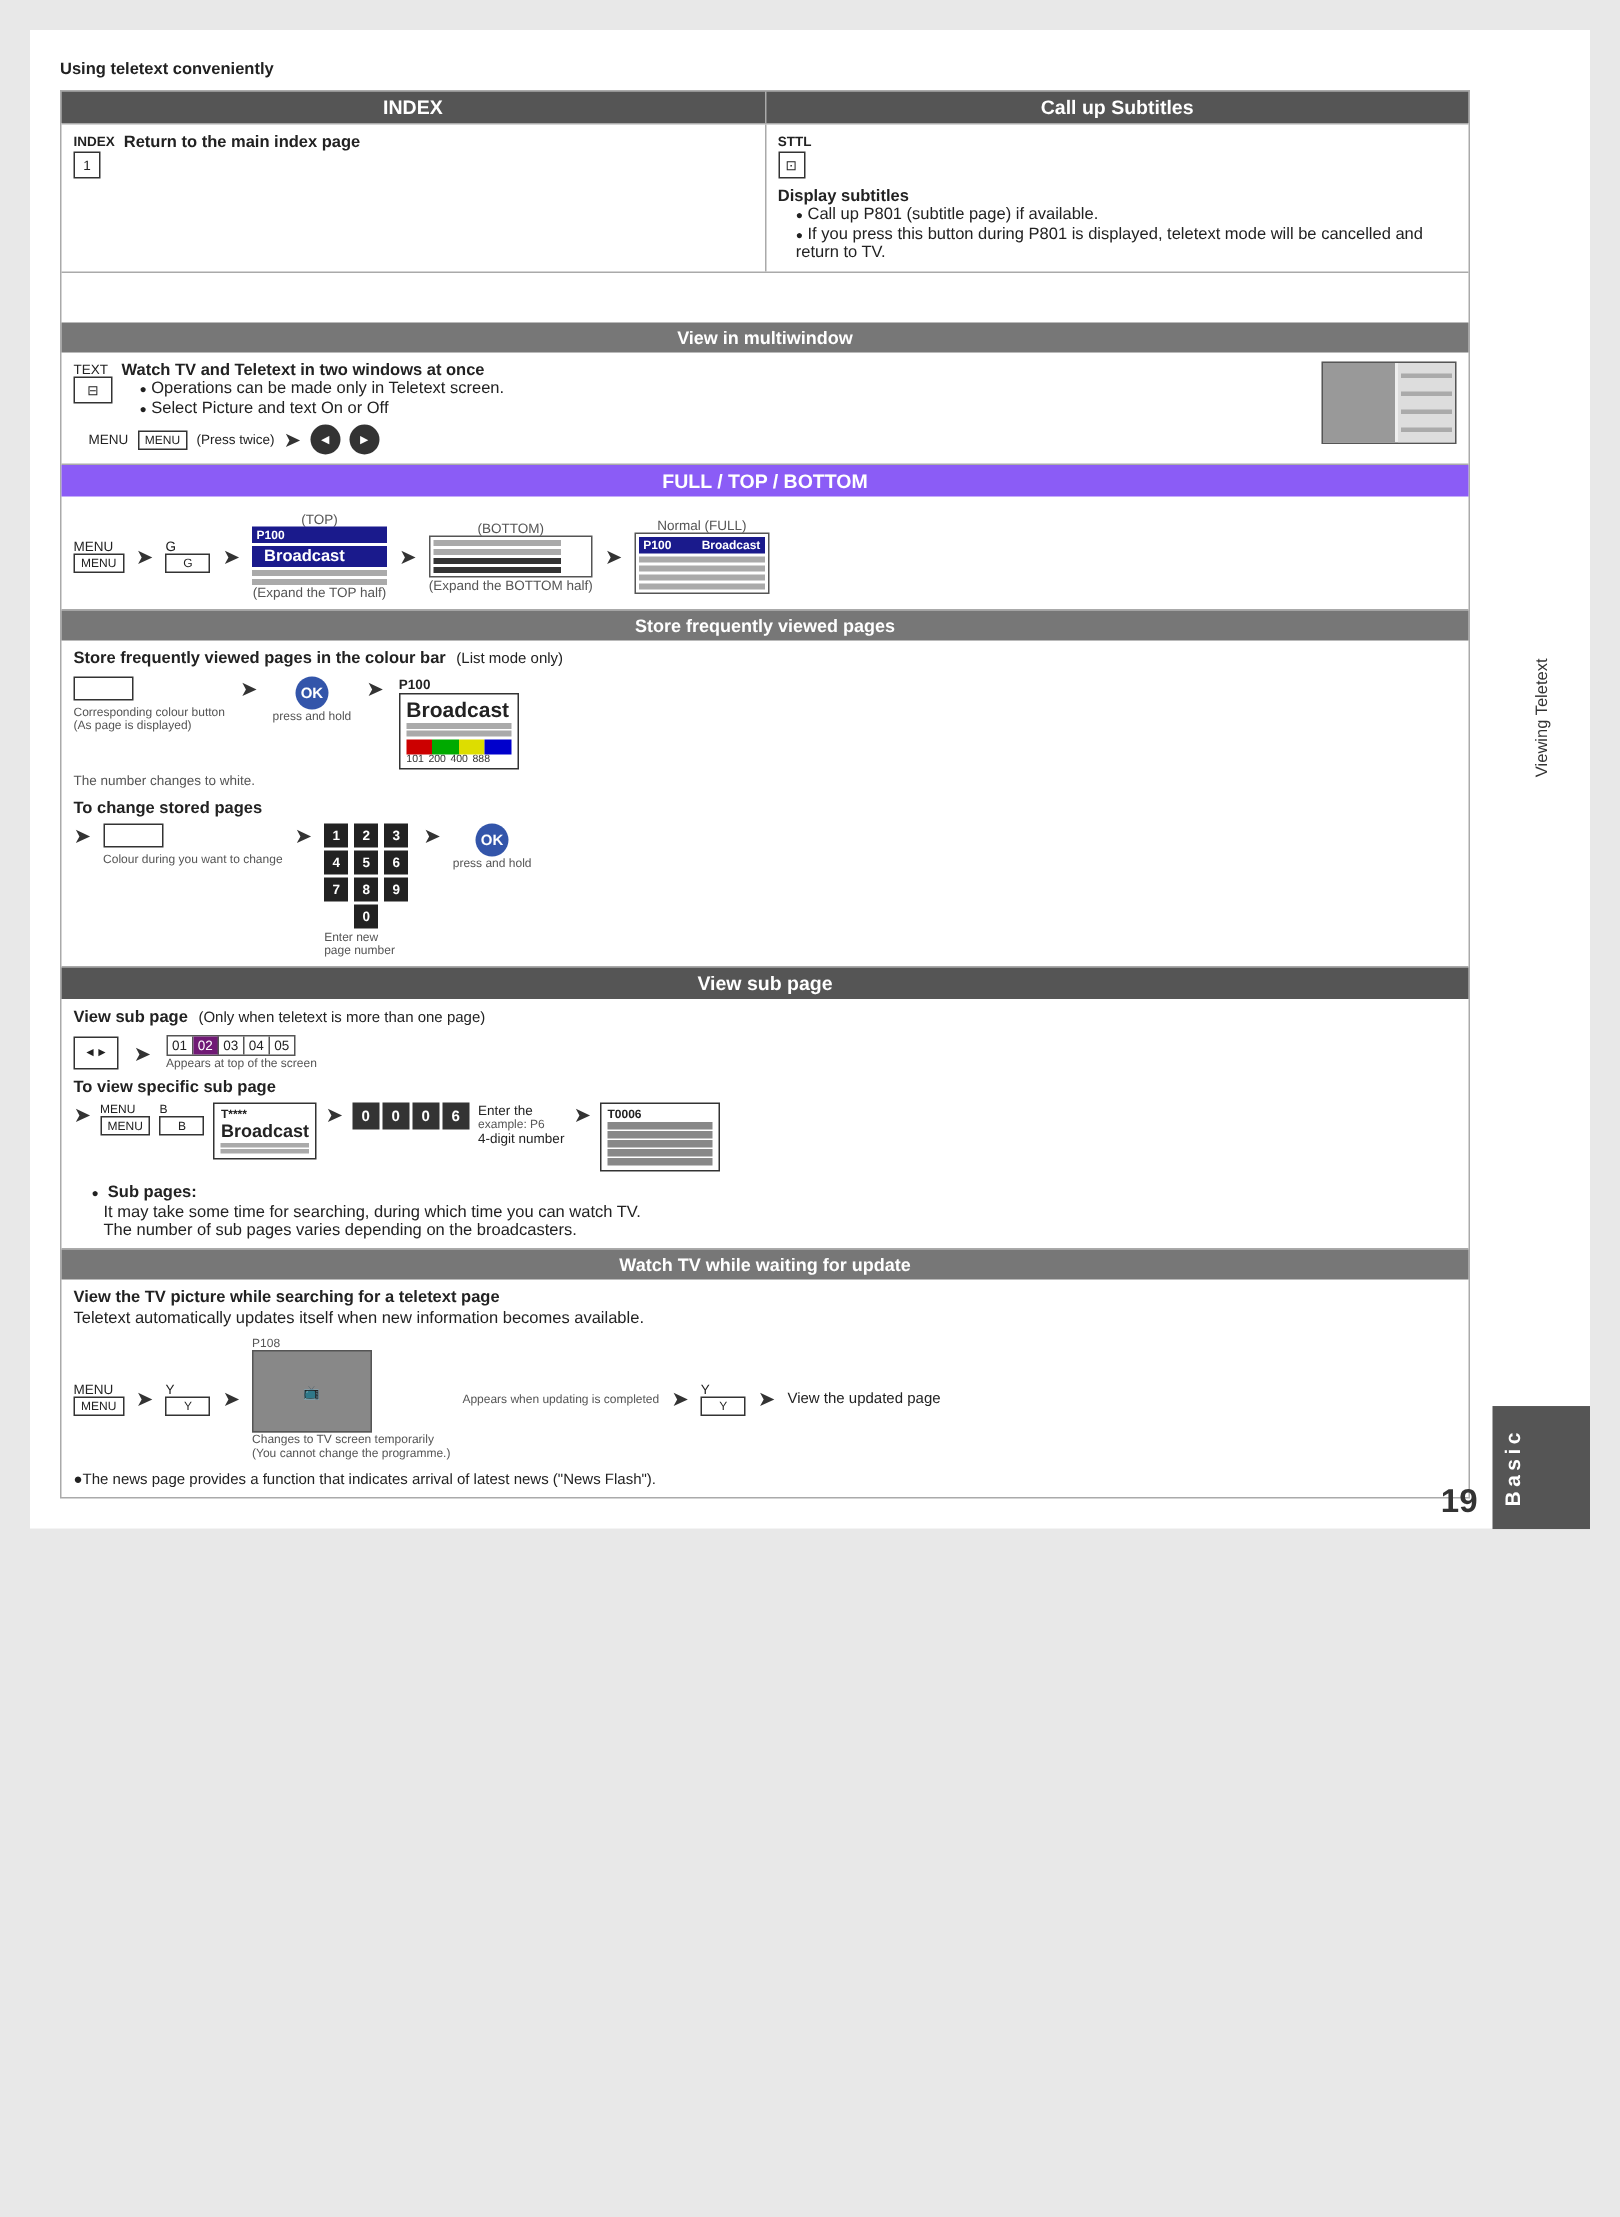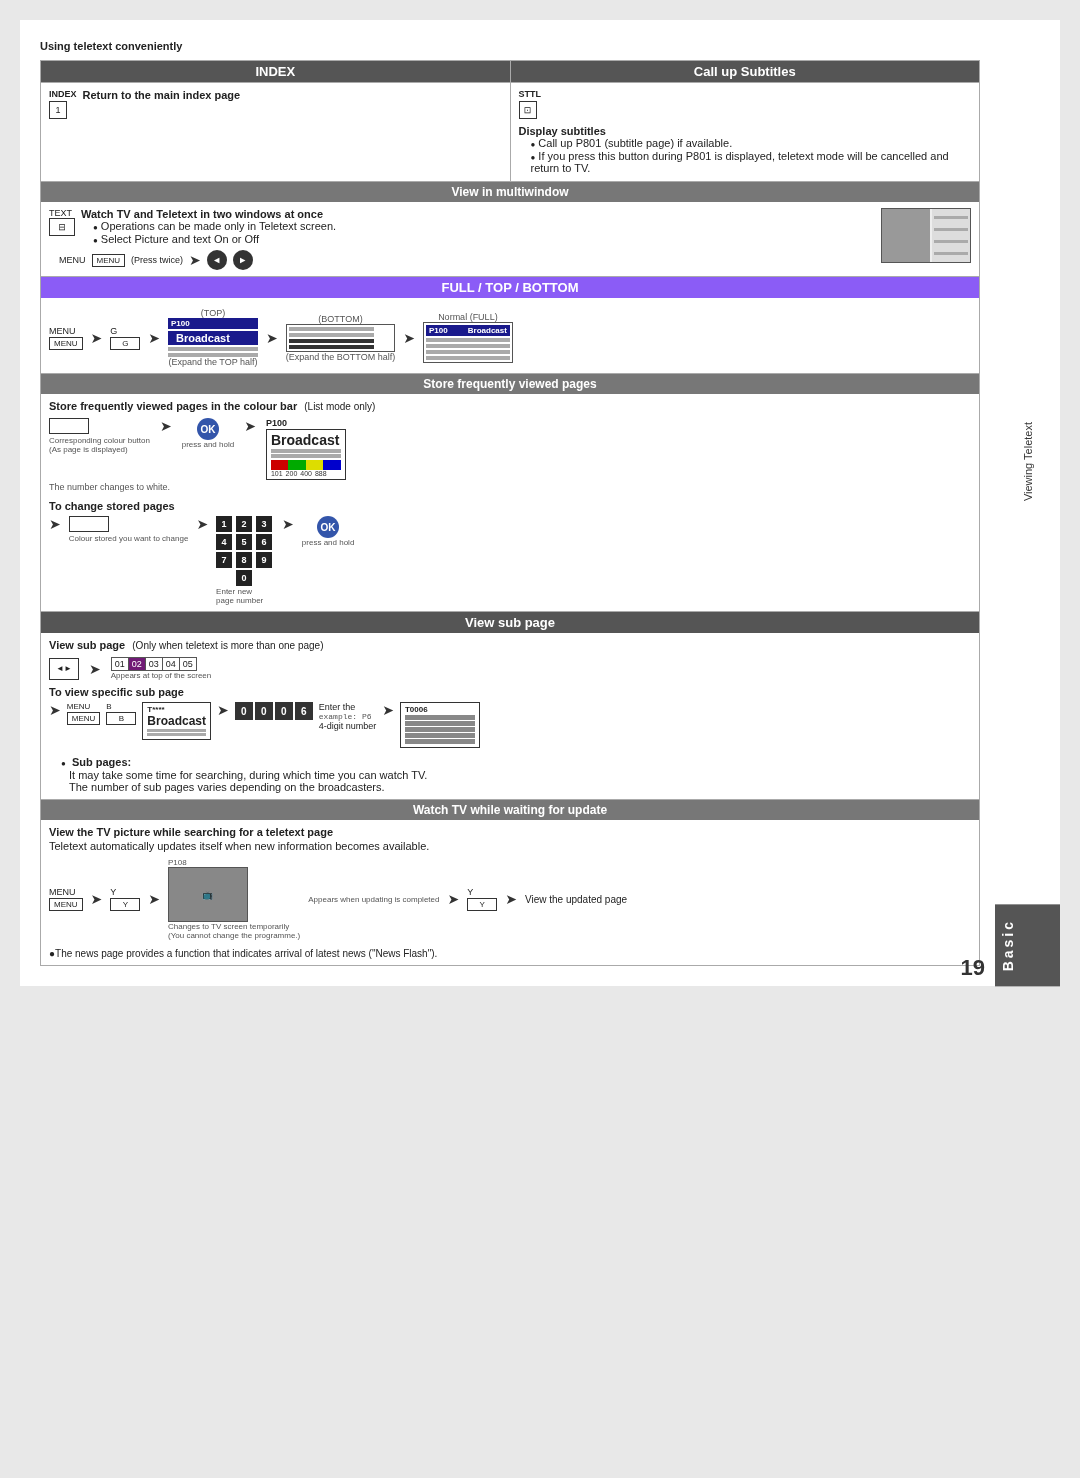--- a/index.html
+++ b/index.html
@@ -359,21 +359,21 @@
             </div>
             <div>
               <strong>Display subtitles</strong>
               <div class="bullet">Call up P801 (subtitle page) if available.</div>
               <div class="bullet">If you press this button during P801 is displayed, teletext mode will be cancelled and return to TV.</div>
             </div>
           </div>
         </div>
       </div>
 
-      <div style="background:#777;color:#fff;text-align:center;font-weight:bold;font-size:12px;padding:3px 0;">
+      <div style="background:#777;color:#fff;text-align:center;font-weight:bold;font-size:12px;padding:3px 0;margin-top:33px;">
         <span>View in multiwindow</span>
       </div>
       <div class="row-section">
         <div class="flex-row" style="justify-content:space-between;align-items:flex-start;">
           <div>
             <div class="flex-row" style="align-items:flex-start; margin-bottom:4px;">
               <div>
                 <div style="font-size:9px;">TEXT</div>
                 <div class="icon-box" style="width:26px;">⊟</div>
               </div>
@@ -512,21 +512,21 @@
         </div>
         <div style="font-size:9px;color:#555;margin-top:2px;">The number changes to white.</div>
 
         <div style="font-weight:bold;margin-top:8px;margin-bottom:4px;">
           <span>To change stored pages</span>
         </div>
         <div class="flex-row" style="align-items:flex-start;gap:8px;">
           <span class="arrow">➤</span>
           <div>
             <div class="menu-btn" style="width:40px;height:16px;"></div>
-            <div style="font-size:8px;color:#555;">Colour stored you want to change</div>
+            <div style="font-size:8px;color:#555;">Colour during you want to change</div>
           </div>
           <span class="arrow">➤</span>
           <div>
             <div class="num-grid">
               <div class="num-cell">1</div>
               <div class="num-cell">2</div>
               <div class="num-cell">3</div>
               <div class="num-cell">4</div>
               <div class="num-cell">5</div>
               <div class="num-cell">6</div>
@@ -596,21 +596,21 @@
           <span class="arrow">➤</span>
 
           <div class="flex-row" style="gap:2px;">
             <div class="digit-box">0</div>
             <div class="digit-box">0</div>
             <div class="digit-box">0</div>
             <div class="digit-box">6</div>
           </div>
           <div>
             <div style="font-size:9px;">Enter the</div>
-            <div style="font-size:8px;color:#555;font-family:Liberation Mono, monospace;">example: P6</div>
+            <div style="font-size:8px;color:#555;">example: P6</div>
             <div style="font-size:9px;">4-digit number</div>
           </div>
           <span class="arrow">➤</span>
 
           <div class="t0006-screen">
             <div class="ts-header">T0006</div>
             <div class="ts-row"></div>
             <div class="ts-row"></div>
             <div class="ts-row"></div>
             <div class="ts-row"></div>

